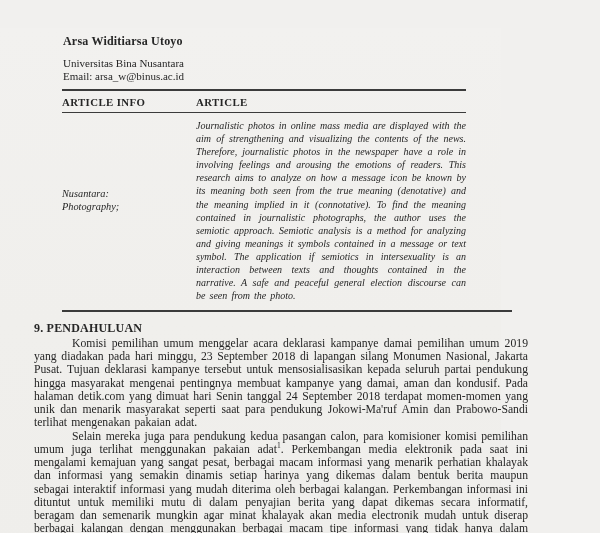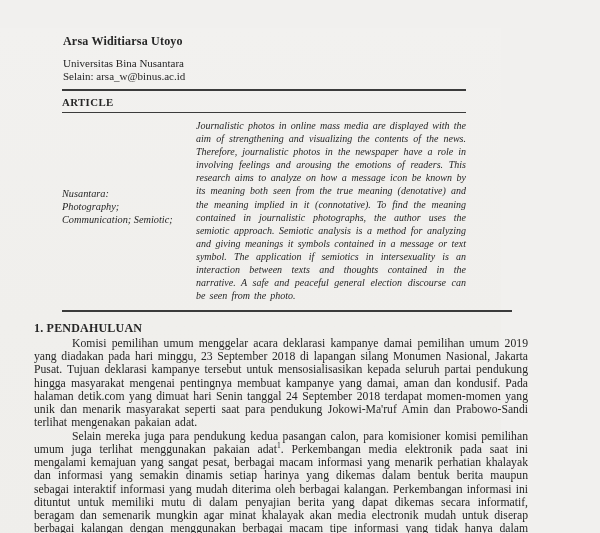--- a/index.html
+++ b/index.html
@@ -67,48 +67,48 @@
 </style>
 </head>
 <body>
 
 <div class="page">
 
   <div class="header-block">
     <div class="author-name">Arsa Widitiarsa Utoyo</div>
     <div class="affiliation-block">
       <div>Universitas Bina Nusantara</div>
-      <div>Selain: arsa_w@binus.ac.id</div>
+      <div>Email: arsa_w@binus.ac.id</div>
     </div>
   </div>
 
   <hr class="rule rule-thick">
 
   <div class="info-header-row">
+    <div class="col-h left">ARTICLE INFO</div>
     <div class="col-h">ARTICLE</div>
   </div>
 
   <hr class="rule rule-thin">
 
   <div class="info-table">
     <div class="info-col-left">
       <div class="keywords-block">
         <div>Nusantara:</div>
         <div>Photography;</div>
-        <div>Communication; Semiotic;</div>
       </div>
     </div>
     <div class="info-col-right">
       <div class="abstract-text">Journalistic photos in online mass media are displayed with the aim of strengthening and visualizing the contents of the news. Therefore, journalistic photos in the newspaper have a role in involving feelings and arousing the emotions of readers. This research aims to analyze on how a message icon be known by its meaning both seen from the true meaning (denotative) and the meaning implied in it (connotative). To find the meaning contained in journalistic photographs, the author uses the semiotic approach. Semiotic analysis is a method for analyzing and giving meanings it symbols contained in a message or text symbol. The application if semiotics in intersexuality is an interaction between texts and thoughts contained in the narrative. A safe and peaceful general election discourse can be seen from the photo.</div>
     </div>
   </div>
 
   <div class="info-bottom-space"></div>
   <hr class="rule rule-bottom">
 
   <div class="section-body">
-    <div class="section-heading">1. PENDAHULUAN</div>
+    <div class="section-heading">9. PENDAHULUAN</div>
     <p class="body-para">Komisi pemilihan umum menggelar acara deklarasi kampanye damai pemilihan umum 2019 yang diadakan pada hari minggu, 23 September 2018 di lapangan silang Monumen Nasional, Jakarta Pusat. Tujuan deklarasi kampanye tersebut untuk mensosialisasikan kepada seluruh partai pendukung hingga masyarakat mengenai pentingnya membuat kampanye yang damai, aman dan kondusif. Pada halaman detik.com yang dimuat hari Senin tanggal 24 September 2018 terdapat momen-momen yang unik dan menarik masyarakat seperti saat para pendukung Jokowi-Ma'ruf Amin dan Prabowo-Sandi terlihat mengenakan pakaian adat.</p>
     <p class="body-para"><span>Selain mereka juga para pendukung kedua pasangan calon, para komisioner komisi pemilihan umum juga terlihat menggunakan pakaian adat</span><sup>1</sup><span>. Perkembangan media elektronik pada saat ini mengalami kemajuan yang sangat pesat, berbagai macam informasi yang menarik perhatian khalayak dan informasi yang semakin dinamis setiap harinya yang dikemas dalam bentuk berita maupun sebagai interaktif informasi yang mudah diterima oleh berbagai kalangan. Perkembangan informasi ini dituntut untuk memiliki mutu di dalam penyajian berita yang dapat dikemas secara informatif, beragam dan semenarik mungkin agar minat khalayak akan media electronik mudah untuk diserap berbagai kalangan dengan menggunakan berbagai macam tipe informasi yang tidak hanya dalam bentuk text tetapi dapat juga menggunakan bentuk visual yang berupa gambar dan foto.</span></p>
     <p class="body-para">Salah satu kelebihan yang dimiliki suatu gambar maupun foto pada media elektronik adalah kemudahan untuk dapat dicerna dan mudah diingat. Foto memiliki makna tersendiri yang mengandung permasalahan yang tengah terjadi dan berkembang dalam masyarakat. Foto dapat memberikan arti berbagai pemasalahan yang tengah terjadi dan berkembang dalam masyarakat seperti menyangkut isu politik, sosial, ekonomi, budaya dan lain sebagainya. Foto dapat juga menggambarkan berita secara tersirat, menggambarkan simbol-simbol yang ada di dalamnya.</p>
   </div>
 
 </div>
 
 </body></html>

